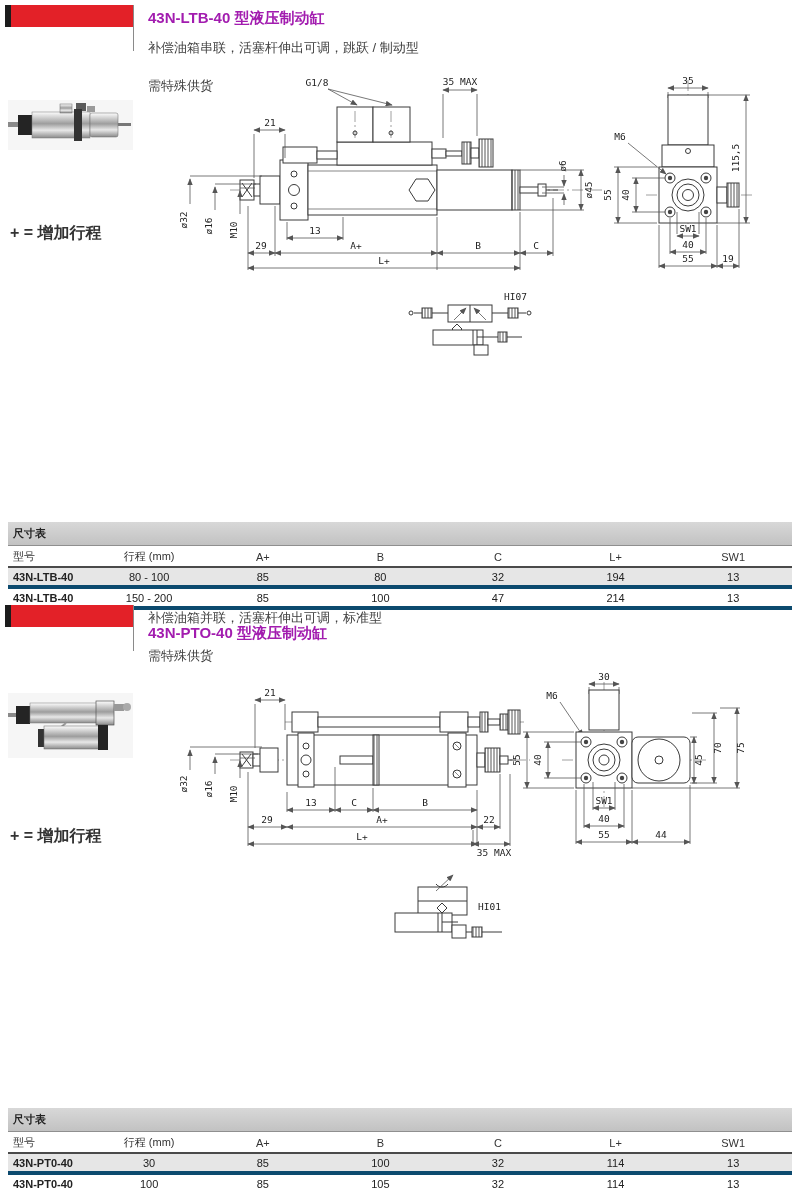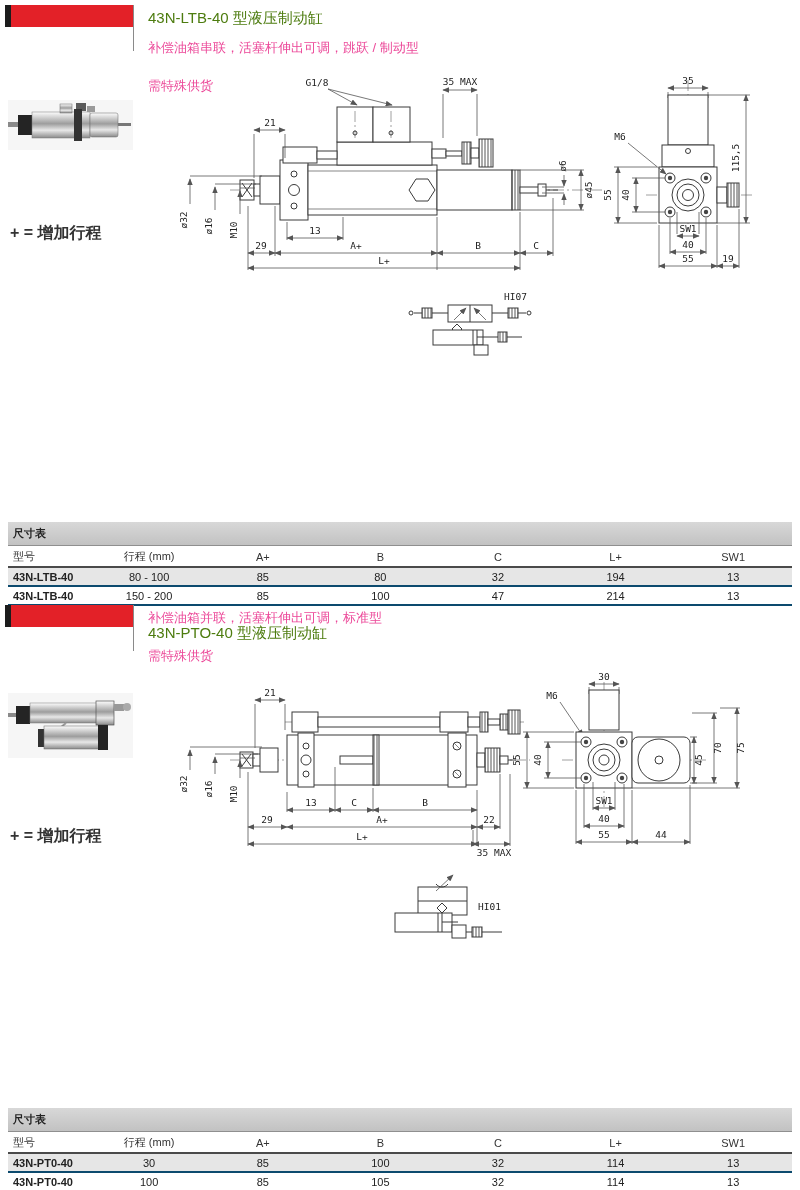--- a/index.html
+++ b/index.html
@@ -3,22 +3,22 @@
 <meta charset="utf-8">
 <style>
   html,body{margin:0;padding:0;background:#fff;}
   #page{position:relative;width:800px;height:1190px;background:#fff;overflow:hidden;
         font-family:"Liberation Sans",sans-serif;color:#222;}
   
   .banner{position:absolute;left:5px;width:128px;height:22px;}
   .banner .bk{position:absolute;left:0;top:0;width:6px;height:22px;background:#1c1c1c;}
   .banner .rd{position:absolute;left:6px;top:0;width:122px;height:22px;background:#e32128;}
   .vline{position:absolute;left:133px;width:1px;height:46px;background:#8a8a8a;}
-  .sec-title{position:absolute;left:148px;font-size:15px;font-weight:normal;color:#4d7c0f;white-space:nowrap;}
-  .sec-desc{position:absolute;left:148px;font-size:13px;line-height:19px;color:#ec4899;white-space:pre-line;}
+  .sec-title{position:absolute;left:148px;font-size:15px;font-weight:bold;color:#a21caf;white-space:nowrap;}
+  .sec-desc{position:absolute;left:148px;font-size:13px;line-height:19px;color:#404040;white-space:pre-line;}
   .stroke-note{position:absolute;left:10px;font-size:16px;font-weight:bold;color:#333;}
   .photo{position:absolute;}
   .draw{position:absolute;left:160px;width:640px;height:300px;}
   
   .ln{stroke:#3a3a3a;stroke-width:1;fill:none;}
   .ln2{stroke:#555;stroke-width:0.7;fill:none;}
   .fl{fill:#fff;stroke:#3a3a3a;stroke-width:1;}
   .kn{fill:url(#kn1);stroke:#3a3a3a;stroke-width:1;}
   .cl{stroke:#888;stroke-width:0.8;fill:none;stroke-dasharray:11 3 2 3;}
   .dim{stroke:#555;stroke-width:0.8;fill:none;}
@@ -26,21 +26,21 @@
   .ae{marker-end:url(#ah1);}
   .dt{font-family:"DejaVu Sans Mono",monospace;font-size:9.5px;fill:#222;text-anchor:middle;}
   .dts{text-anchor:start;}
   
   .dim-table{position:absolute;left:8px;width:784px;border-collapse:collapse;font-size:11px;color:#222;table-layout:fixed;}
   #table1{top:522px;} #table2{top:1108px;}
   .dim-table th.cap{background:linear-gradient(#d8d8d8,#c2c2c2);text-align:left;padding:4px 5px;
         font-size:11px;font-weight:bold;border-bottom:1px solid #8f8f8f;}
   .dim-table tr.hd th{font-weight:normal;padding:3px 0 2px;border-bottom:2px solid #4a4a4a;text-align:center;color:#333;}
   .dim-table tr.hd th.c0{text-align:left;padding-left:5px;}
-  .dim-table td{text-align:center;padding:2px 0;border-bottom:2px solid #0c4a6e;height:13px;}
+  .dim-table td{text-align:center;padding:2px 0;border-bottom:4px solid #0c4a6e;height:13px;}
   .dim-table td.model{text-align:left;padding-left:5px;font-weight:bold;}
   .dim-table tr.odd{background:#e6e6e6;}
 </style>
 </head>
 <body>
 
 <div id="page">
 
   <div class="banner" style="top:5px">
     <div class="bk"></div>

